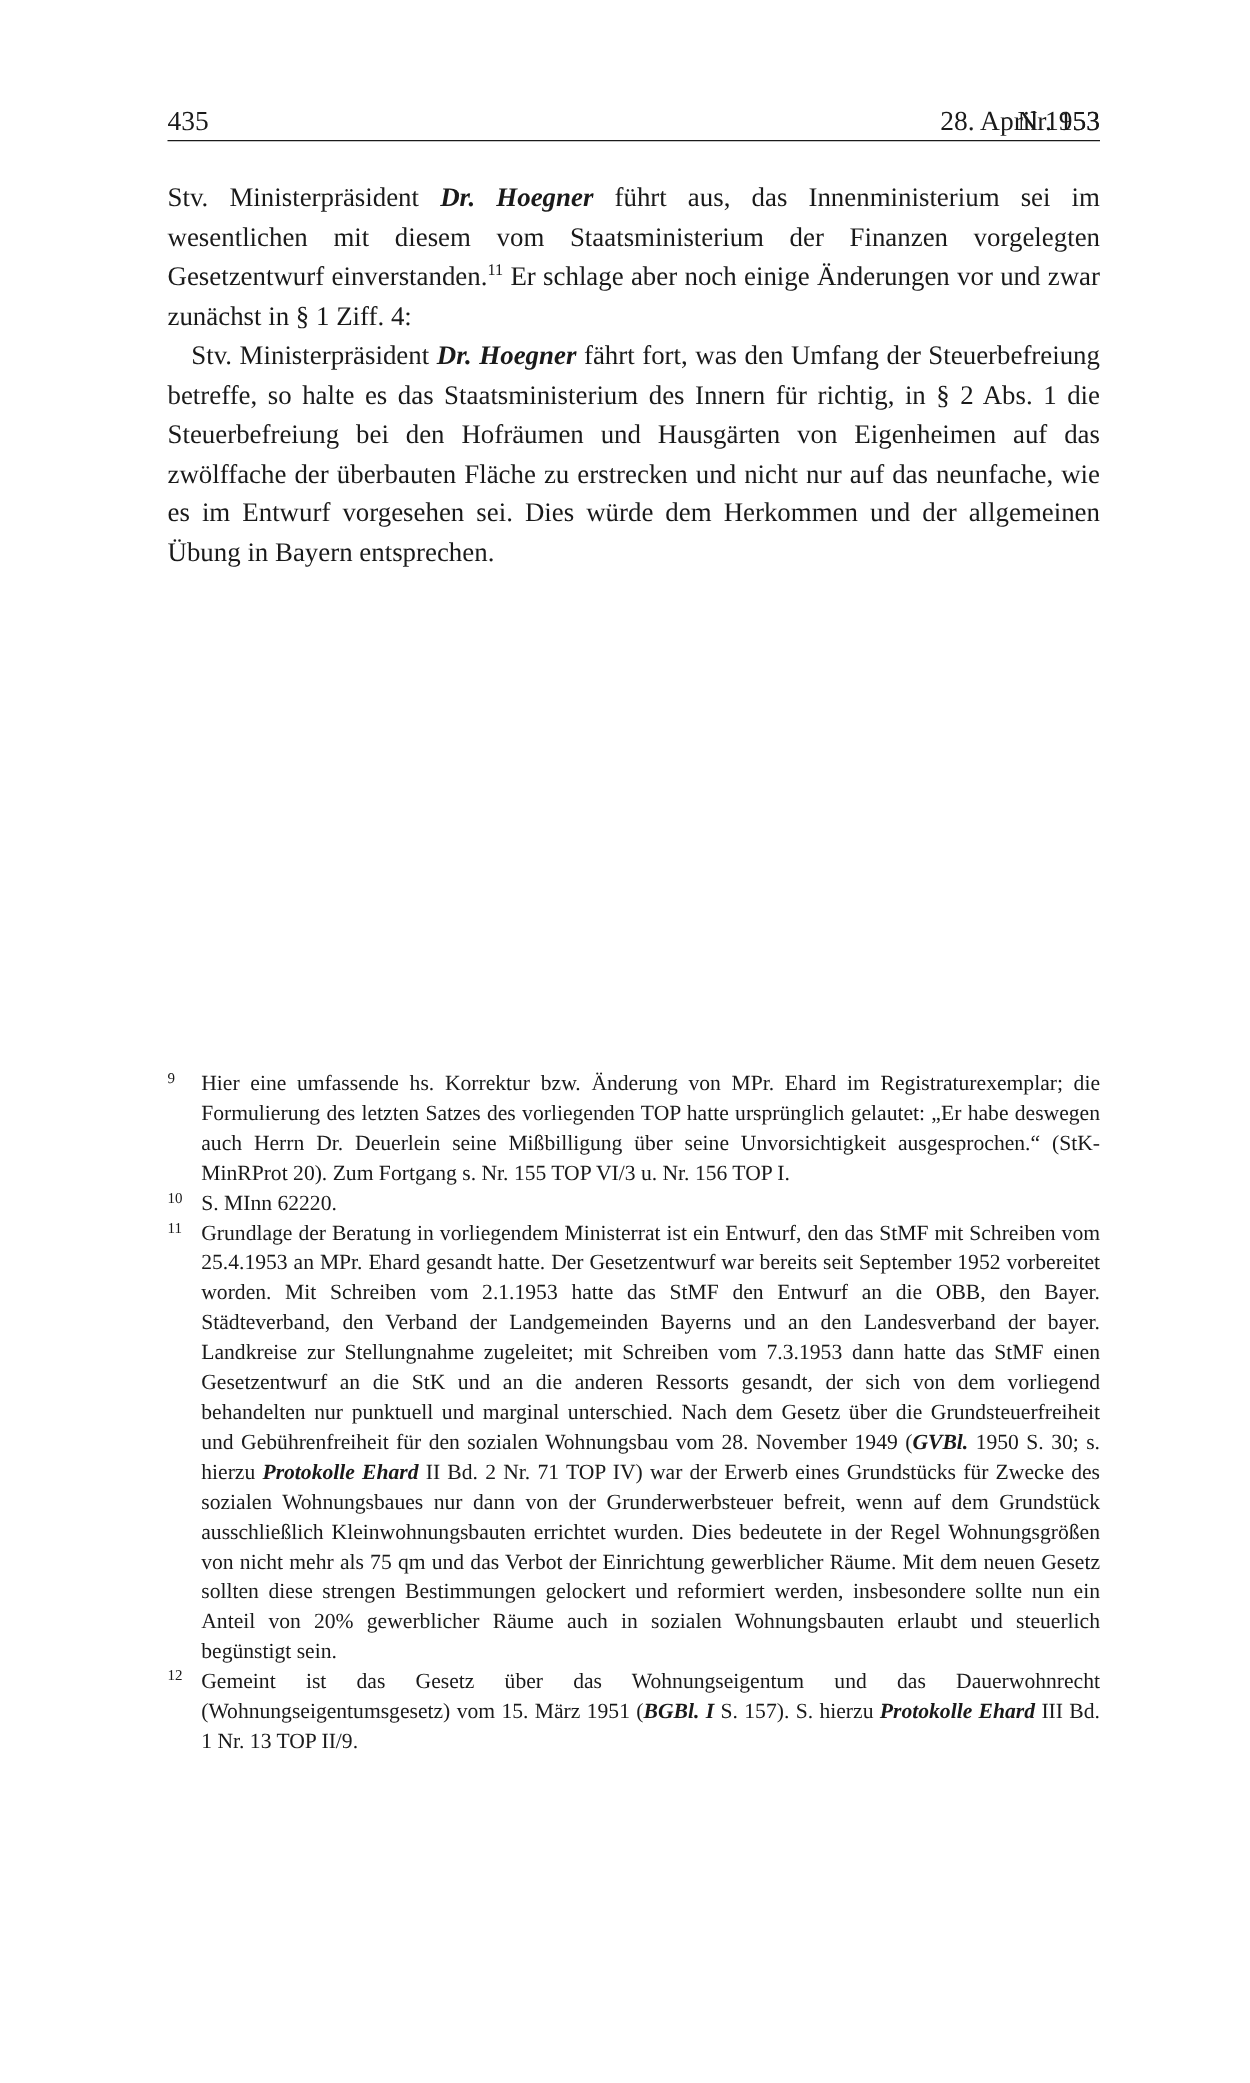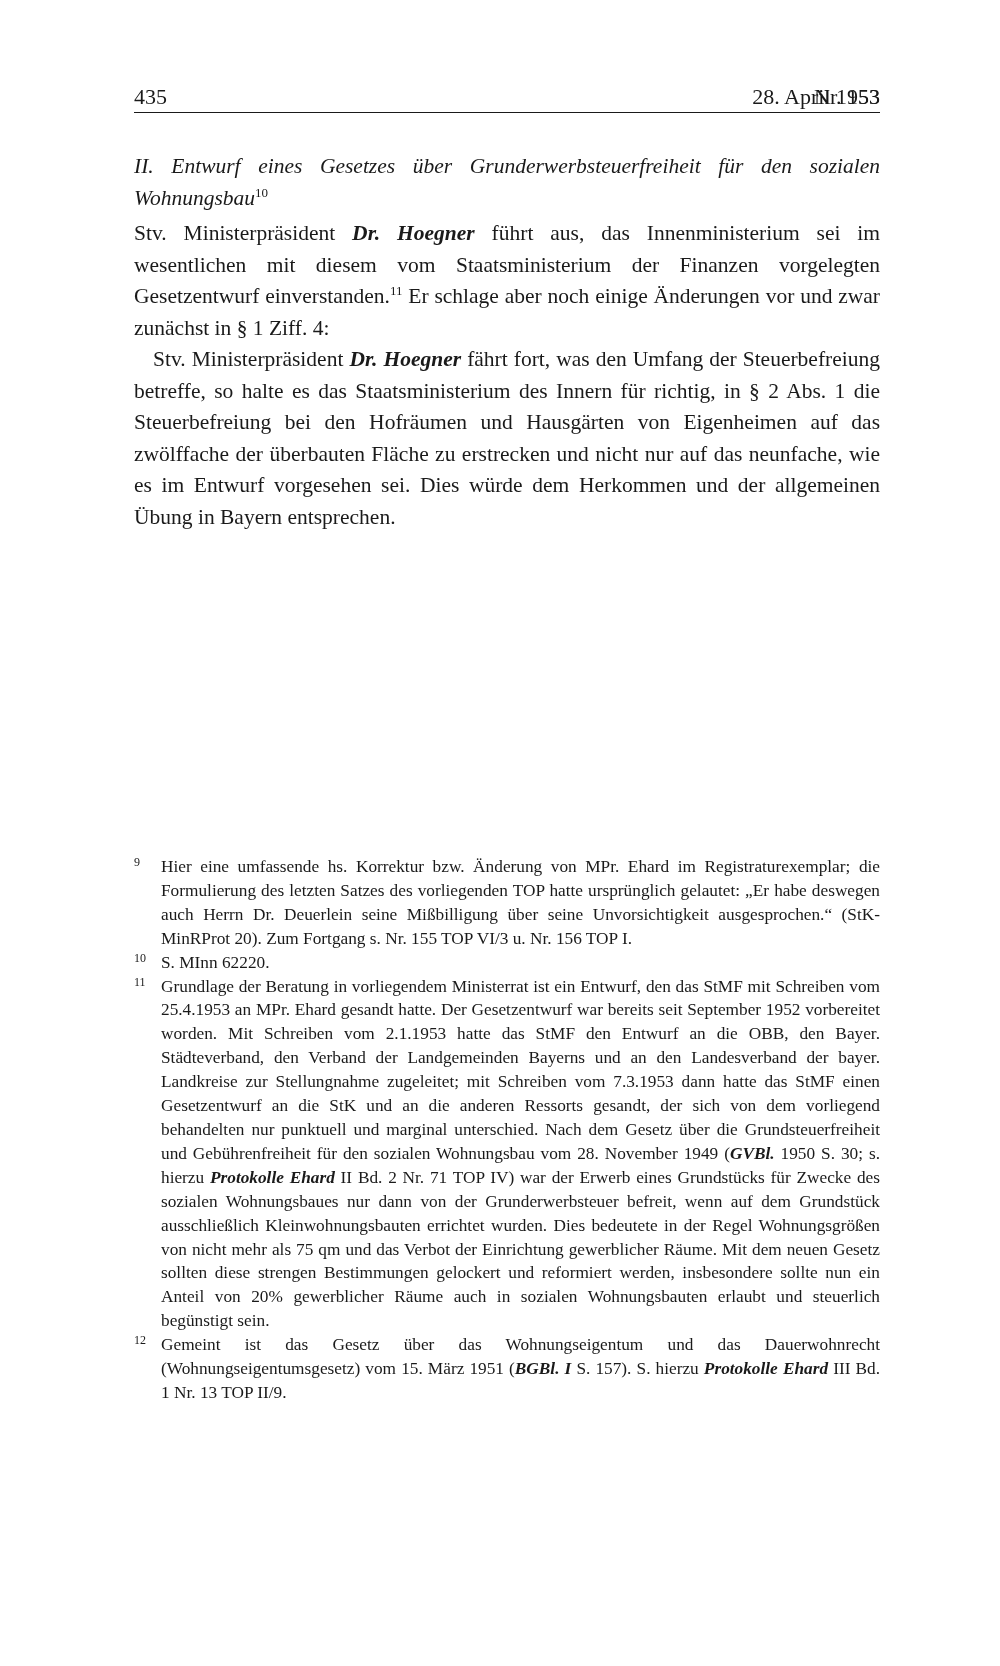--- a/index.html
+++ b/index.html
@@ -40,21 +40,20 @@
 <body>
 
 <div class="header">
   <span class="left">435</span>
   <span class="center">28. April 1953</span>
   <span class="right">Nr. 153</span>
 </div>
 
 <div class="body">
 
-  <p class="heading"><span>II. Entwurf eines Gesetzes über Grunderwerbsteuerfreiheit für den sozialen Wohnungsbau</span><sup>10</sup></p>
 
   <p><span>Stv. Ministerpräsident </span><span class="it">Dr. Hoegner</span><span> führt aus, das Innenministerium sei im wesentlichen mit diesem vom Staatsministerium der Finanzen vorgelegten Gesetzentwurf einverstanden.</span><sup>11</sup><span> Er schlage aber noch einige Änderungen vor und zwar zunächst in § 1 Ziff. 4:</span></p>
 
 
 
   <p class="indent"><span>Stv. Ministerpräsident </span><span class="it">Dr. Hoegner</span><span> fährt fort, was den Umfang der Steuerbefreiung betreffe, so halte es das Staatsministerium des Innern für richtig, in § 2 Abs. 1 die Steuerbefreiung bei den Hofräumen und Hausgärten von Eigenheimen auf das zwölffache der überbauten Fläche zu erstrecken und nicht nur auf das neunfache, wie es im Entwurf vorgesehen sei. Dies würde dem Herkommen und der allgemeinen Übung in Bayern entsprechen.</span></p>
 </div>
 
 <div class="footnotes">
   <p class="fn">

